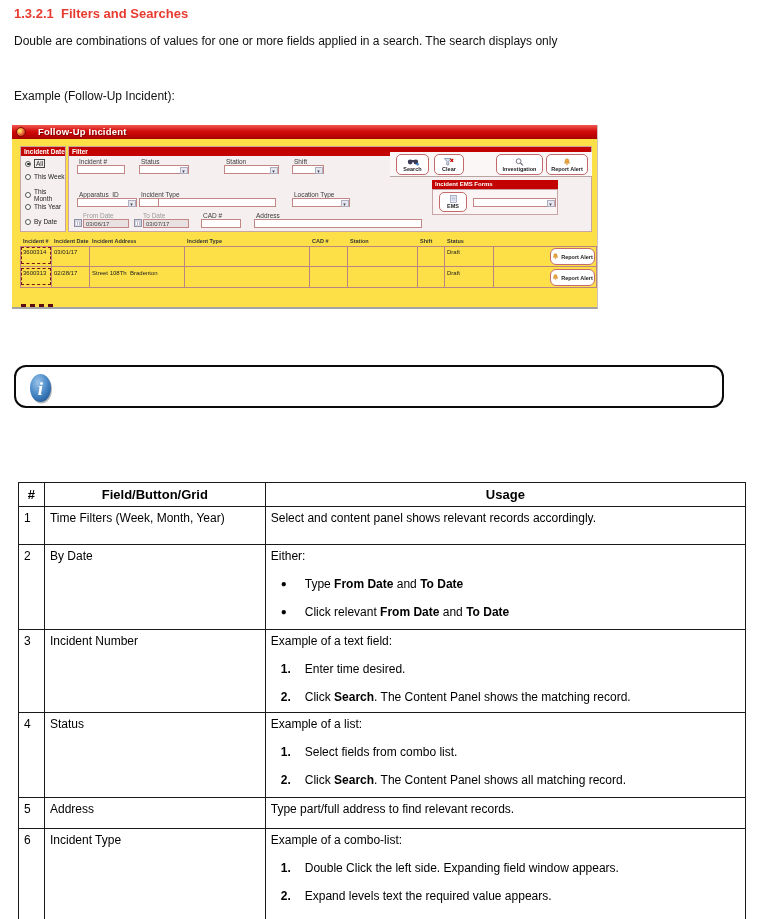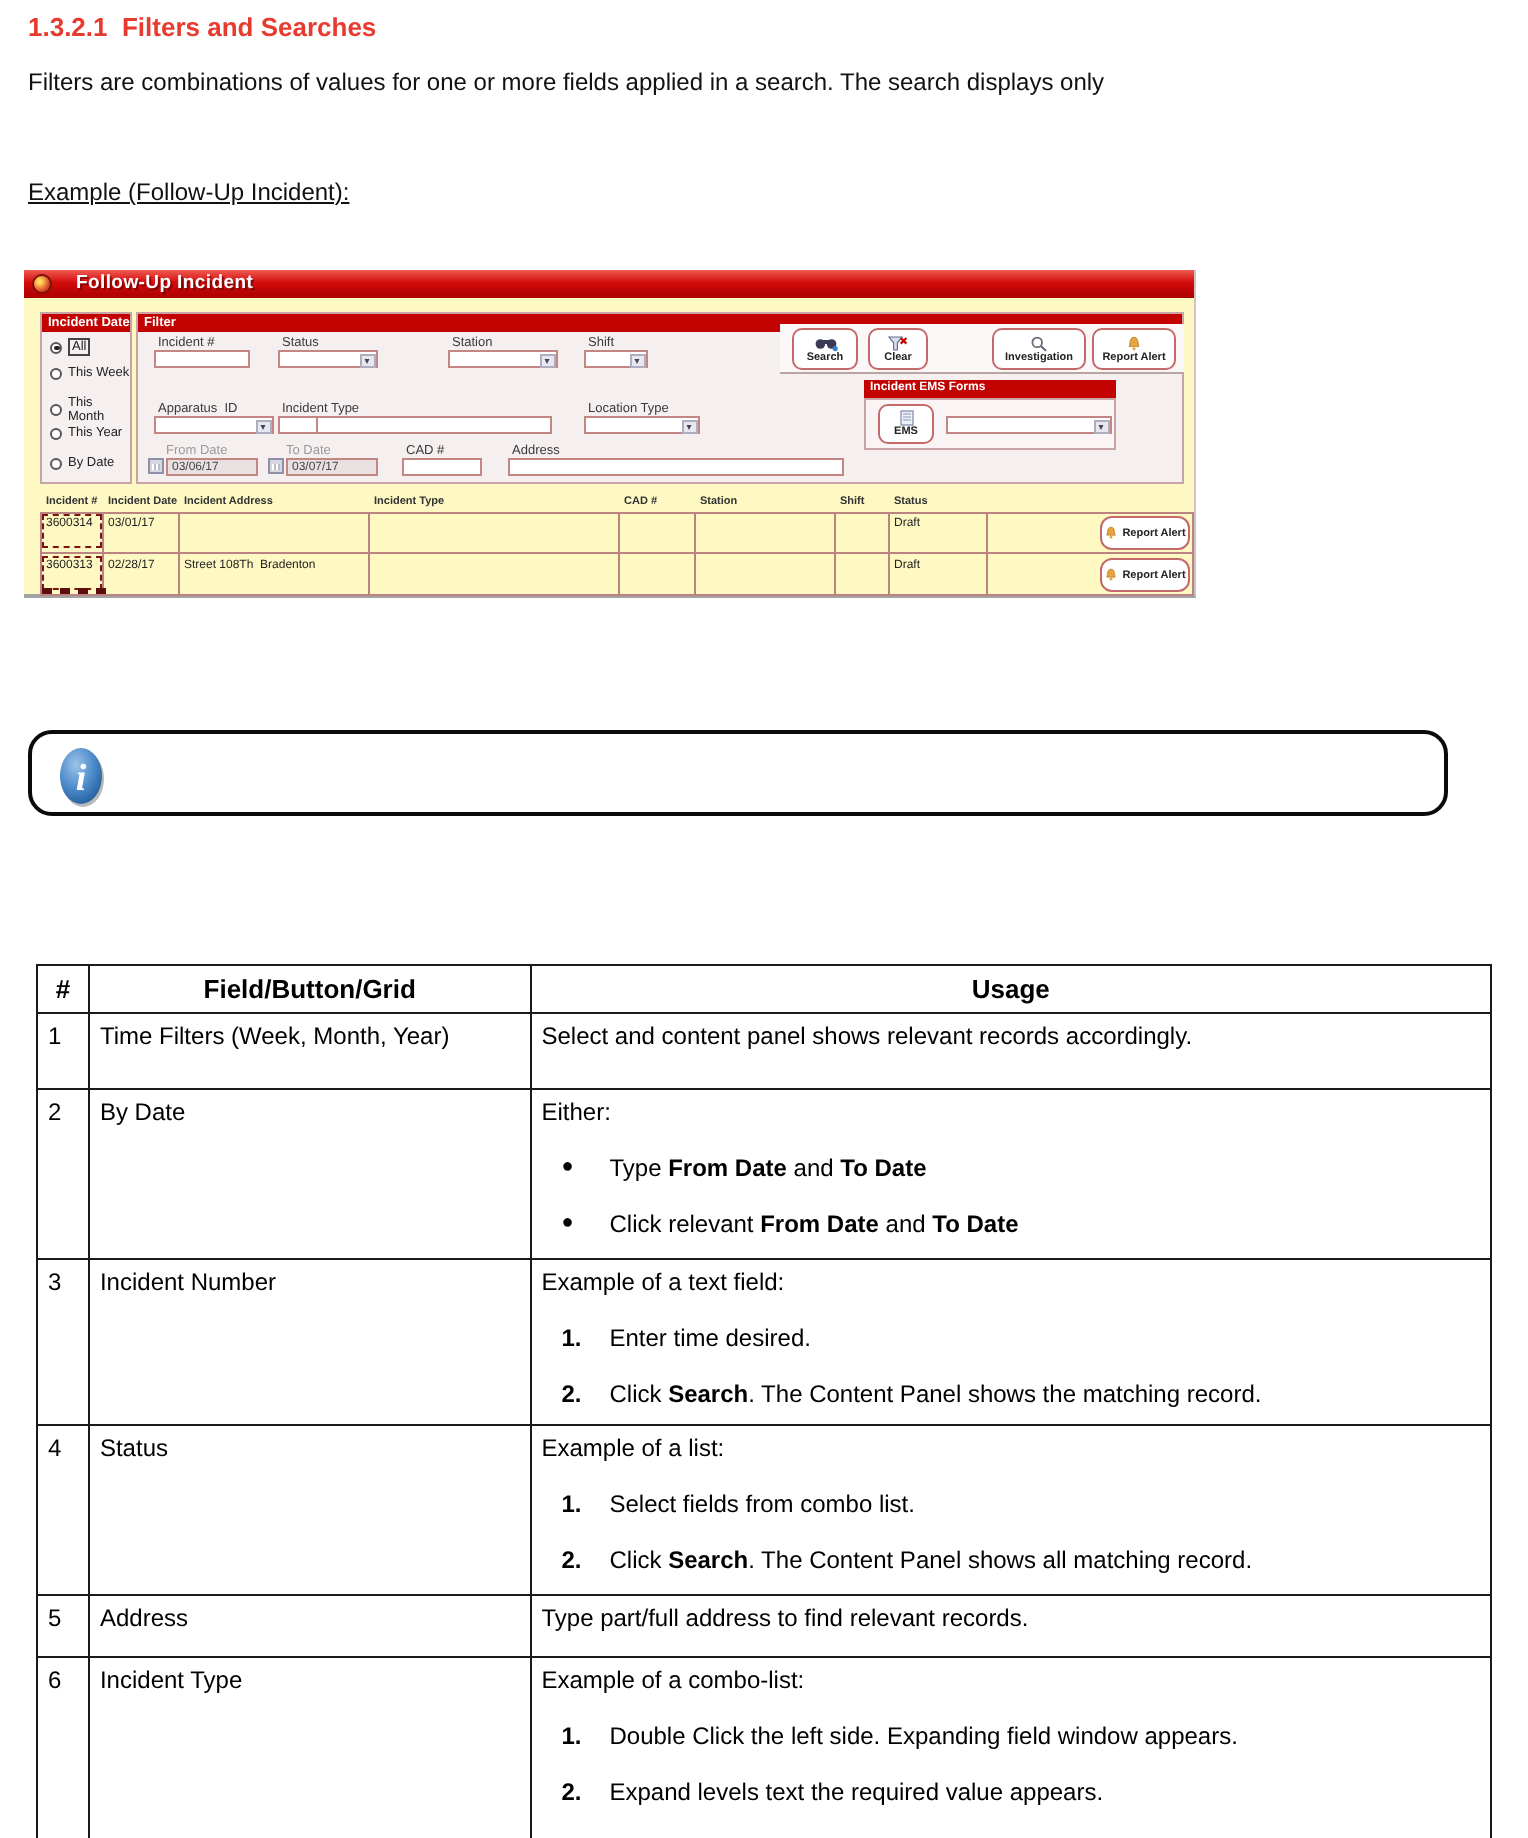--- a/index.html
+++ b/index.html
@@ -3,25 +3,25 @@
 <meta charset="utf-8">
 <style>
   * { margin:0; padding:0; box-sizing:border-box; }
   html,body { background:#ffffff; }
   body { width:764px; height:919px; position:relative; overflow:hidden;
          font-family:"Liberation Sans", sans-serif; color:#1a1a1a; }
 
   
   .doc-heading { position:absolute; left:14px; top:6px; font-size:13px; font-weight:bold; color:#e73b2f; }
   .doc-para  { position:absolute; left:14px; top:31px; font-size:12px; line-height:21px; color:#111; }
-  .doc-example { position:absolute; left:14px; top:89px; font-size:12px; color:#111;text-decoration:underline; }
+  .doc-example { position:absolute; left:14px; top:89px; font-size:12px; color:#111; }
 
   
-  .shot { position:absolute; left:12px; top:135px; width:586px; height:164px;
-          background:#fef9c3; border-right:1px solid #cfc3c3; border-bottom:2px solid #a3a3a3;
+  .shot { position:absolute; left:12px; top:125px; width:586px; height:184px;
+          background:#fde047; border-right:1px solid #cfc3c3; border-bottom:2px solid #a3a3a3;
           font-family:"Liberation Sans", sans-serif; }
   .shot .titlebar { position:absolute; left:0; top:0; width:100%; height:14px;
           background:linear-gradient(to bottom,#ef5a52 0%,#d30b0b 45%,#ab0000 100%); }
   .shot .titlebar .badge { position:absolute; left:4px; top:2px; width:10px; height:10px; border-radius:50%;
           background:radial-gradient(circle at 35% 35%, #ffd659 15%, #e2522e 60%, #8c1309 100%);
           border:1px solid #7c1206; }
   .shot .title-text { position:absolute; left:26px; top:1px; color:#fff; font-weight:bold; font-size:9.5px;
           letter-spacing:.2px; text-shadow:1px 1px 0 rgba(90,0,0,.6); }
 
   .panel { position:absolute; background:#f6efef; border:1px solid #c9a4a4; }
@@ -93,21 +93,21 @@
   .u-item .marker { width:24px; flex:0 0 auto; font-weight:bold; }
   .u-item.bullet .marker { font-weight:normal; font-size:10px; padding-top:1px; width:24px; }
   .u-intro { }
   b { font-weight:bold; }
 </style>
 </head>
 <body>
 
 <div class="doc-heading">1.3.2.1 &nbsp;Filters and Searches</div>
 <div class="doc-para">
-  <div>Filters are combinations of values for one or more fields applied in a search. The search displays only</div>
+  <div>Double are combinations of values for one or more fields applied in a search. The search displays only</div>
 </div>
 <div class="doc-example">Example (Follow-Up Incident):</div>
 
 <div class="shot">
 
   <div class="titlebar">
     <div class="badge"></div>
     <div class="title-text">Follow-Up Incident</div>
   </div>
 

